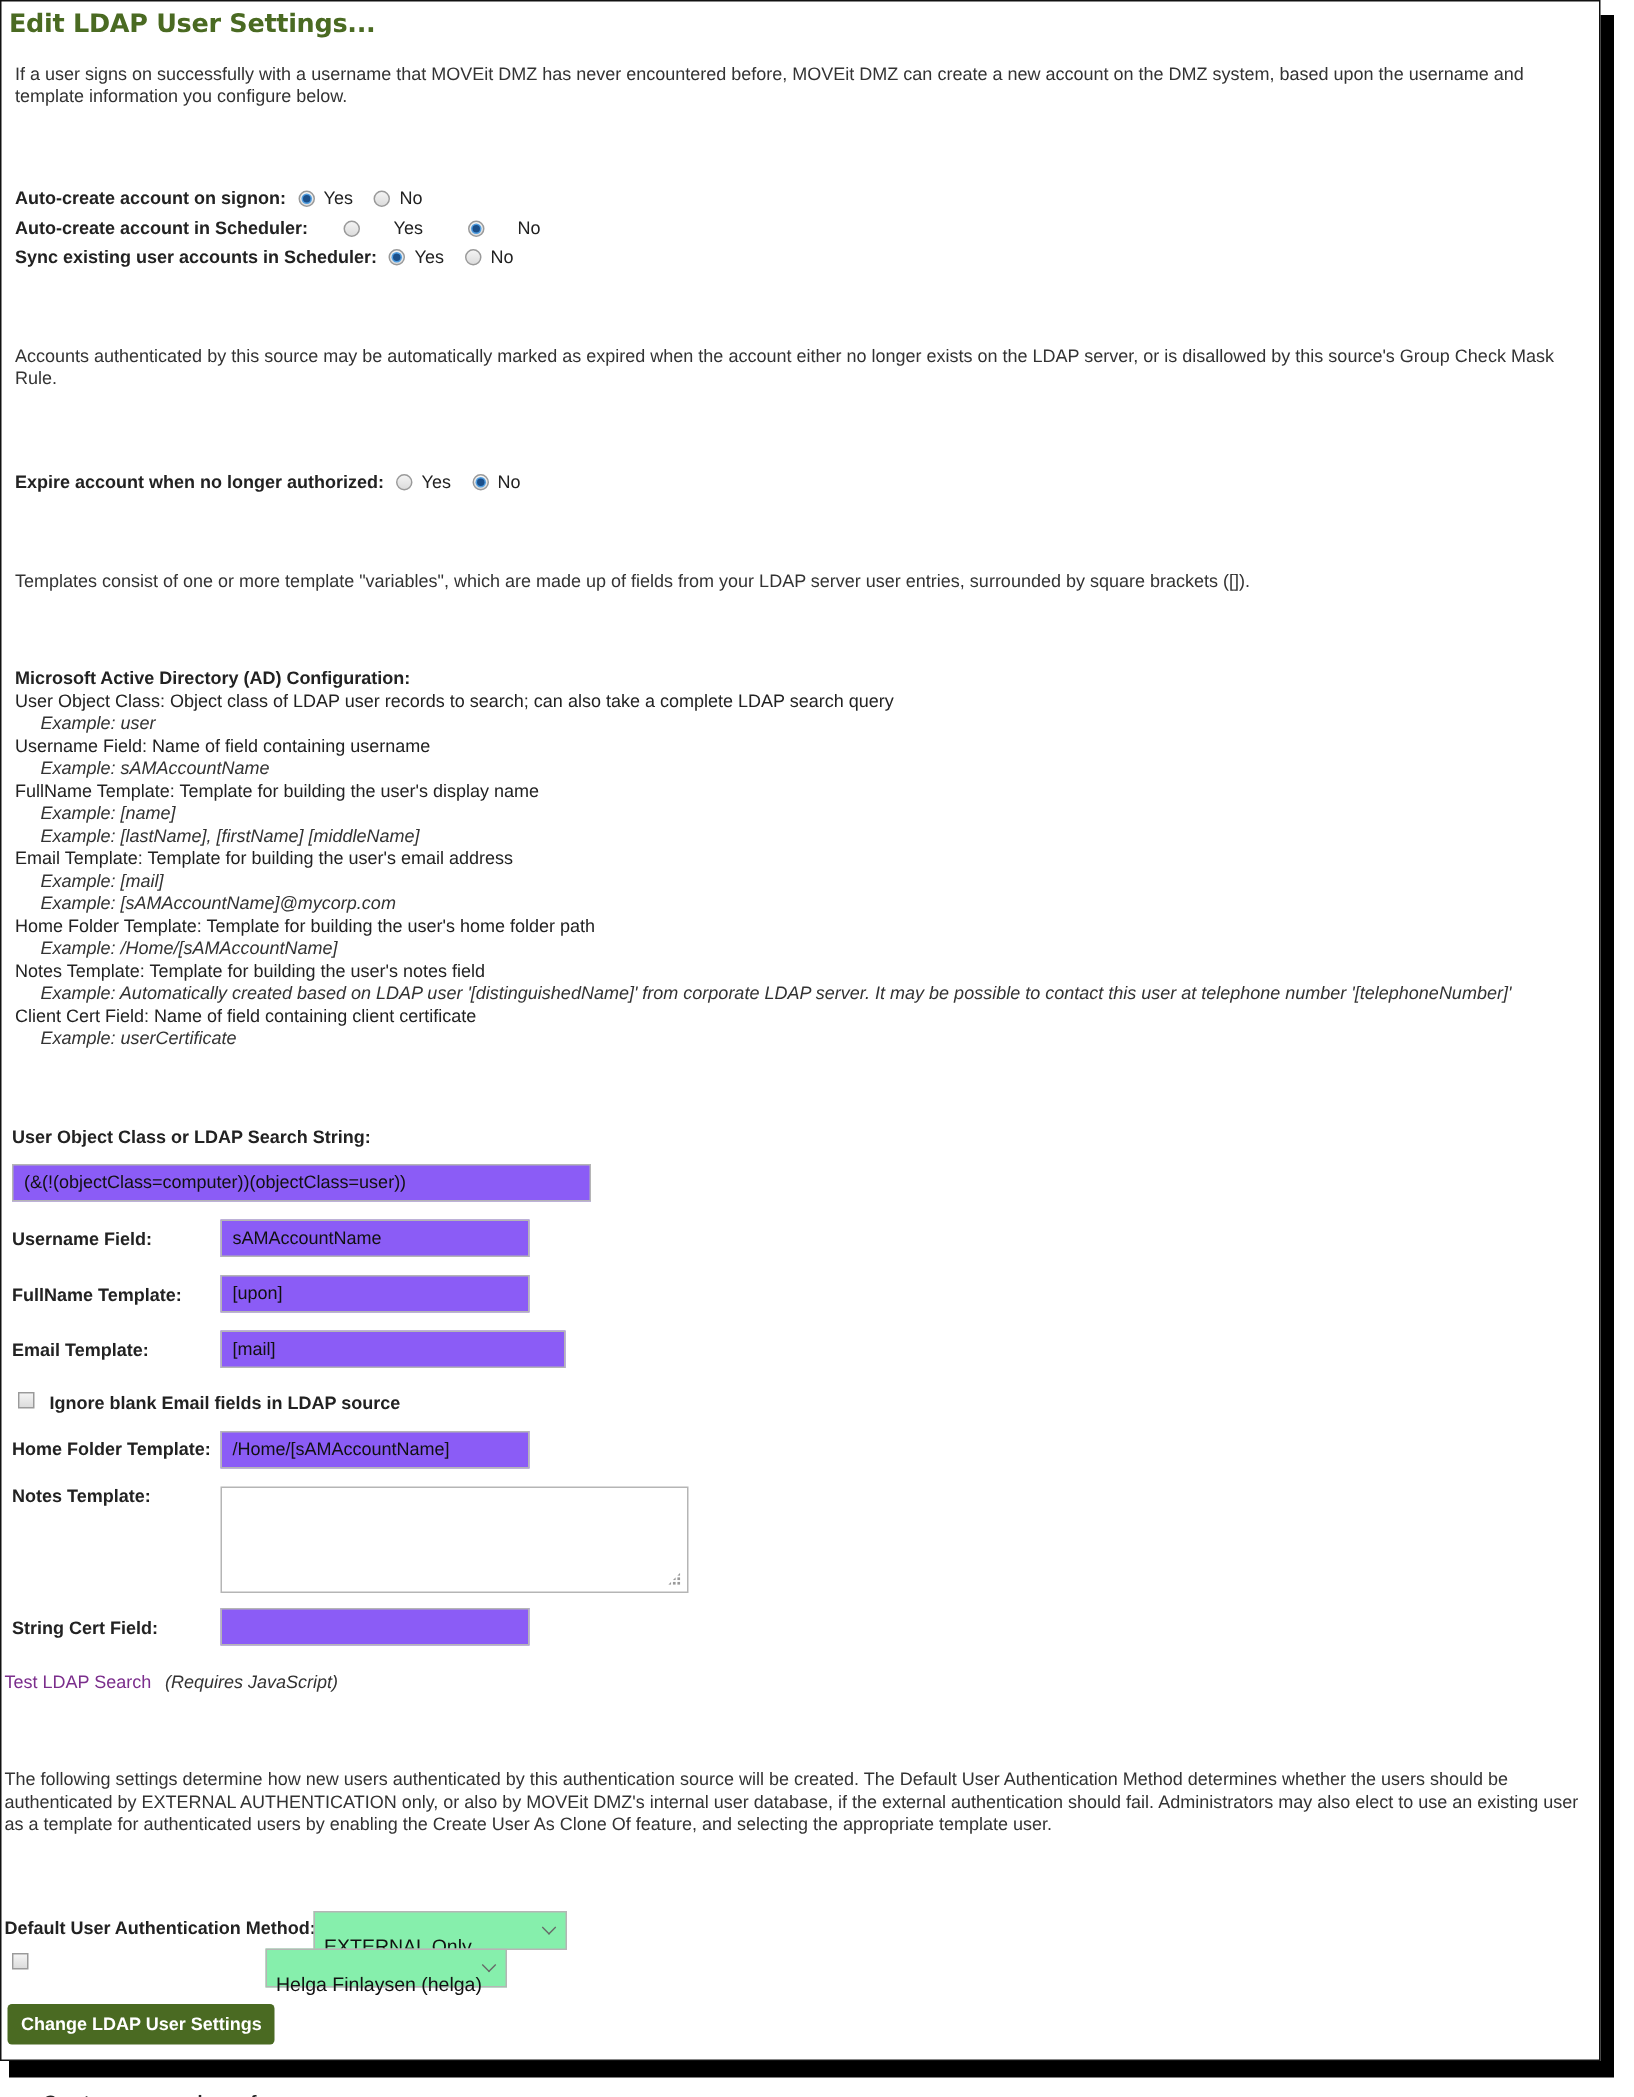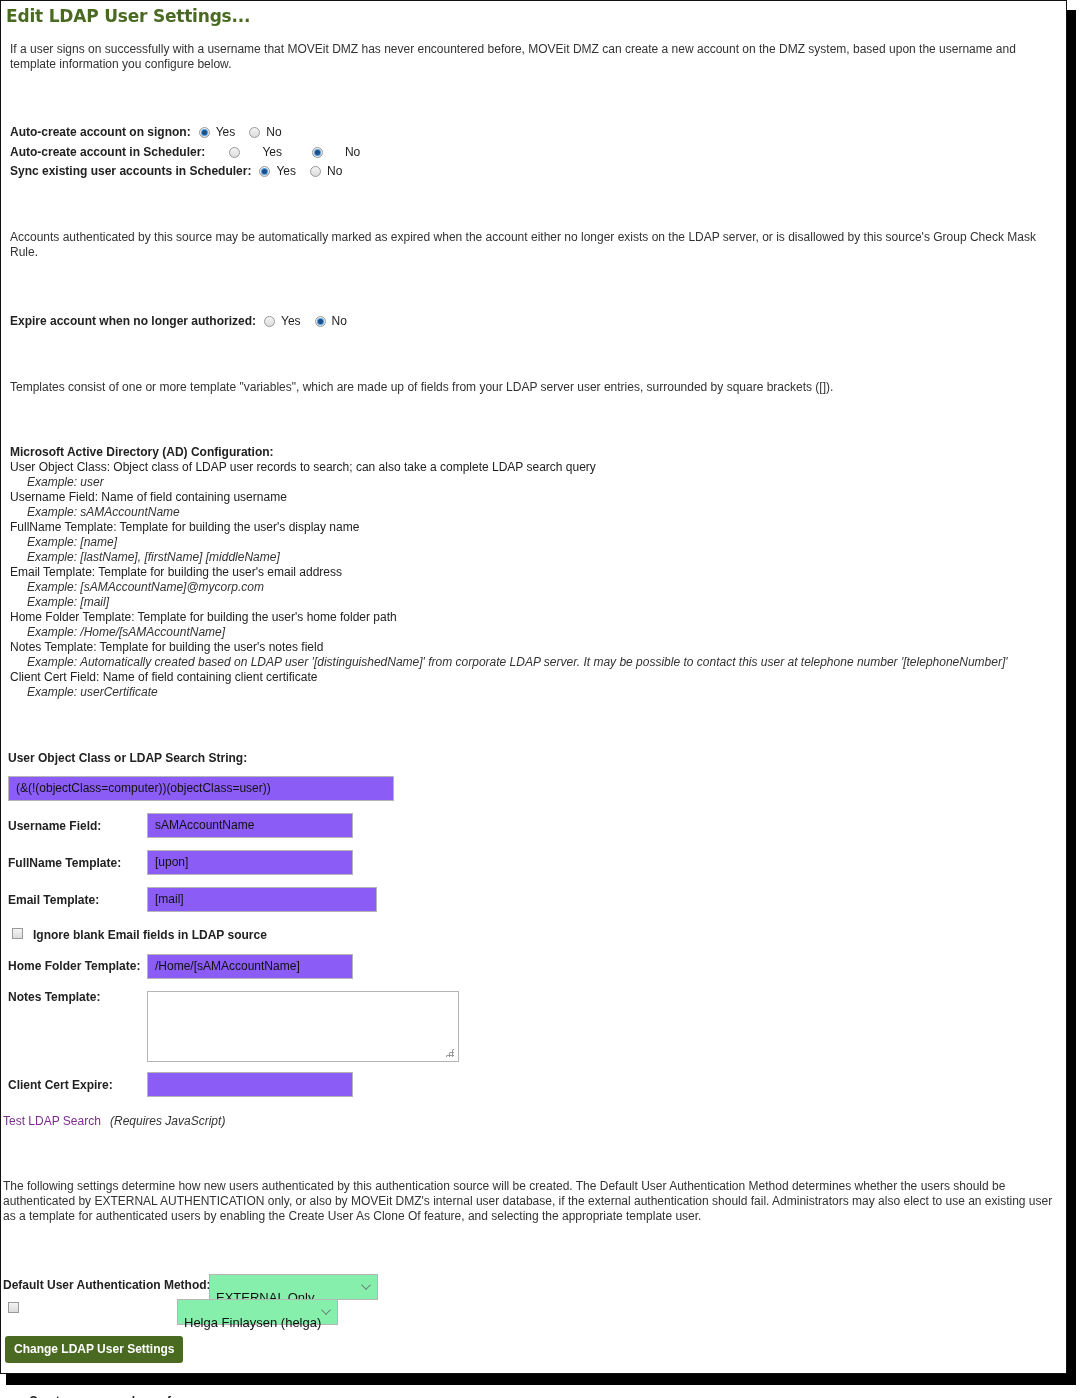--- a/index.html
+++ b/index.html
@@ -94,22 +94,22 @@
   <div class="help" style="top:444px;">
     <span class="hd">Microsoft Active Directory (AD) Configuration:</span>
     <span class="row">User Object Class: Object class of LDAP user records to search; can also take a complete LDAP search query</span>
     <span class="ex">Example: user</span>
     <span class="row">Username Field: Name of field containing username</span>
     <span class="ex">Example: sAMAccountName</span>
     <span class="row">FullName Template: Template for building the user's display name</span>
     <span class="ex">Example: [name]</span>
     <span class="ex">Example: [lastName], [firstName] [middleName]</span>
     <span class="row">Email Template: Template for building the user's email address</span>
+    <span class="ex">Example: [mail]</span>
     <span class="ex">Example: [sAMAccountName]@mycorp.com</span>
-    <span class="ex">Example: [mail]</span>
     <span class="row">Home Folder Template: Template for building the user's home folder path</span>
     <span class="ex">Example: /Home/[sAMAccountName]</span>
     <span class="row">Notes Template: Template for building the user's notes field</span>
     <span class="ex">Example: Automatically created based on LDAP user '[distinguishedName]' from corporate LDAP server.  It may be possible to contact this user at telephone number '[telephoneNumber]'</span>
     <span class="row">Client Cert Field: Name of field containing client certificate</span>
     <span class="ex">Example: userCertificate</span>
   </div>
 
   <div class="field-label" style="top:750px;">User Object Class or LDAP Search String:</div>
   <div class="input" style="left:7px; top:775px; width:386px;">(&amp;(!(objectClass=computer))(objectClass=user))</div>
@@ -127,21 +127,21 @@
   <div class="field-label" style="left:32px; top:927px;">Ignore blank Email fields in LDAP source</div>
 
   <div class="field-label" style="top:958px;">Home Folder Template:</div>
   <div class="input" style="left:146px; top:953px; width:206px;">/Home/[sAMAccountName]</div>
 
   <div class="field-label" style="top:989px;">Notes Template:</div>
   <div class="textarea" style="left:146px; top:990px; width:312px; height:71px;">
     <span class="grip"></span>
   </div>
 
-  <div class="field-label" style="top:1077px;">Client Cert Expire:</div>
+  <div class="field-label" style="top:1077px;">String Cert Field:</div>
   <div class="input" style="left:146px; top:1071px; width:206px;"></div>
 
   <a class="link" style="top:1113px;">Test LDAP Search</a>
   <span class="note" style="left:109px; top:1113px;">(Requires JavaScript)</span>
 
   <div class="para" style="left:2px; width:1062px; top:1178px;">The following settings determine how new users authenticated by this authentication source will be created. The Default User Authentication Method determines whether the users should be authenticated by EXTERNAL AUTHENTICATION only, or also by MOVEit DMZ's internal user database, if the external authentication should fail. Administrators may also elect to use an existing user as a template for authenticated users by enabling the Create User As Clone Of feature, and selecting the appropriate template user.</div>
 
   <div class="abs lbl" style="left:2px; top:1277px;">Default User Authentication Method:</div>
   <div class="select" style="left:208px; top:1273px; width:169px;">
     <span>EXTERNAL Only</span>

